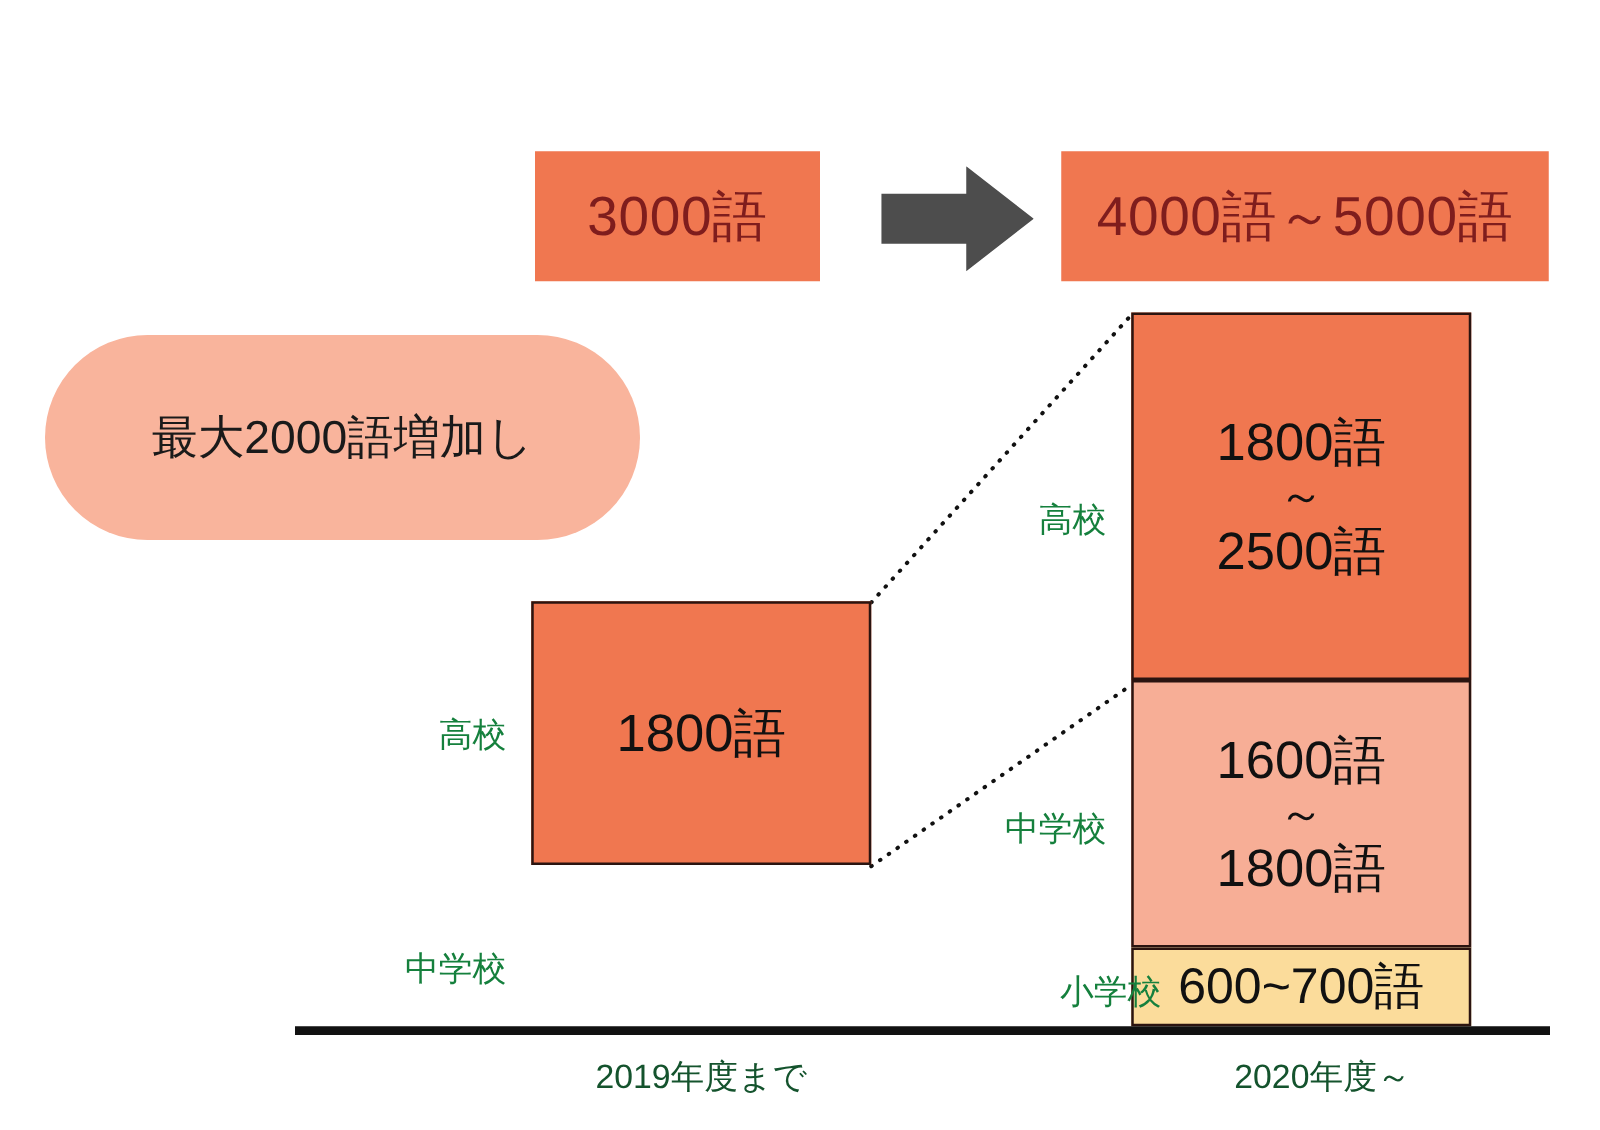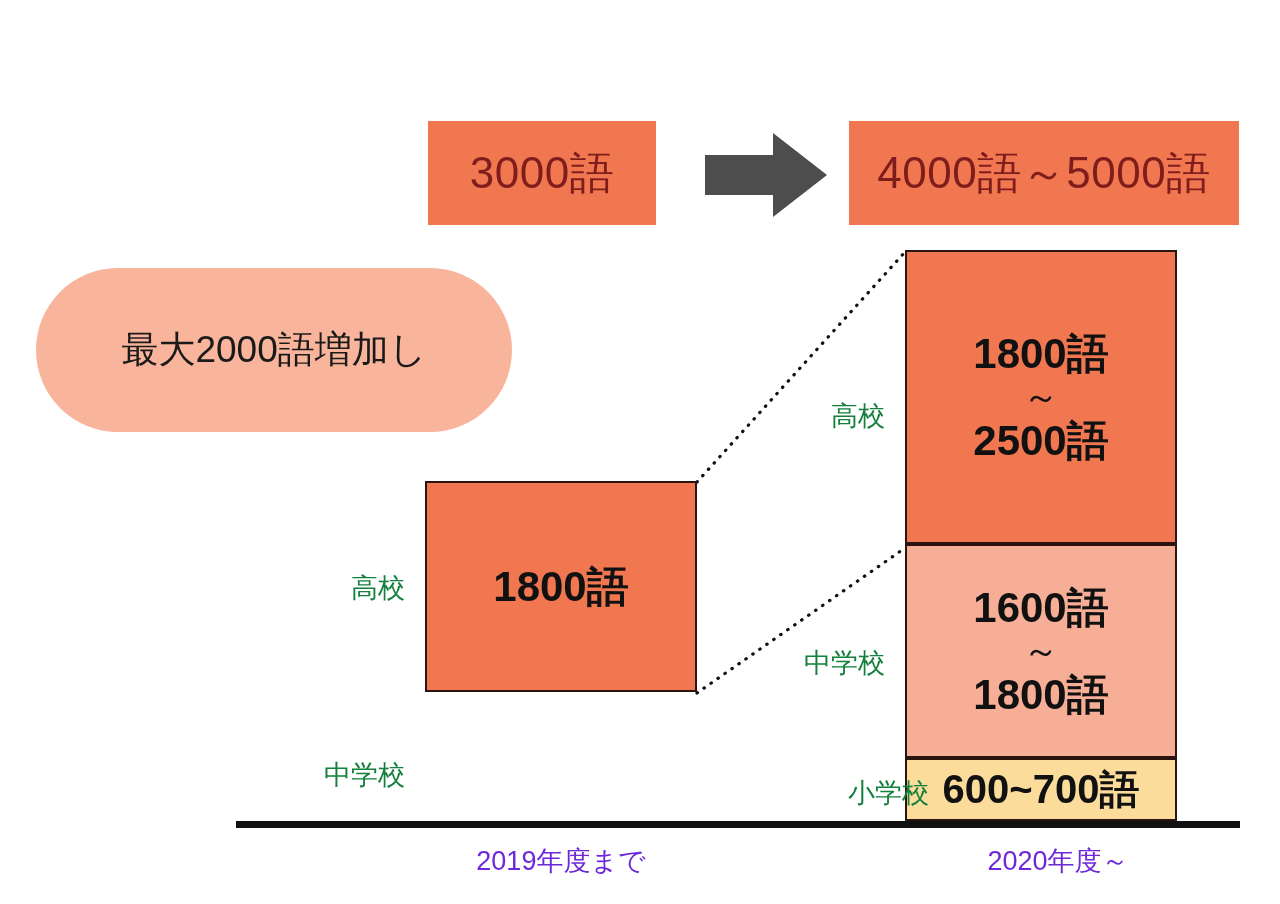--- a/index.html
+++ b/index.html
@@ -98,21 +98,21 @@
     border: 2px solid #2b1410;
     display: flex;
     flex-direction: column;
     align-items: center;
     justify-content: center;
     color: #111111;
   }
   .seg .val {
     font-size: 42px;
     line-height: 1.18;
-    font-weight: 700;
+    font-weight: 400;
     white-space: nowrap;
   }
   .seg .tilde {
     font-size: 36px;
     line-height: 1.05;
     font-weight: 400;
   }
   .seg.small .val { font-size: 40px; }
 
   .c-high { background: #F07750; }
@@ -141,21 +141,21 @@
   }
   #lbl-left-high  { left: 215px; top: 570px; width: 190px; }
   #lbl-left-mid   { left: 215px; top: 757px; width: 190px; }
   #lbl-right-high { left: 695px; top: 398px; width: 190px; }
   #lbl-right-mid  { left: 695px; top: 645px; width: 190px; }
   #lbl-right-elem { left: 695px; top: 775px; width: 190px; margin-left: 44px; }
 
   
   .axis-label {
     position: absolute;
-    color: #6d28d9;
+    color: #14532d;
     font-size: 27px;
     text-align: center;
     white-space: nowrap;
   }
   #axis-left  { left: 401px; top: 843px; width: 320px; }
   #axis-right { left: 898px; top: 843px; width: 320px; }
 
   
   #connectors {
     position: absolute;

